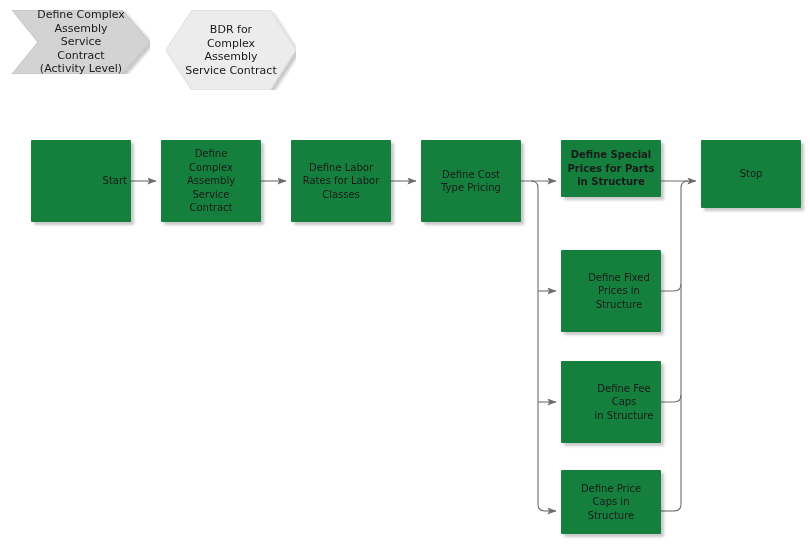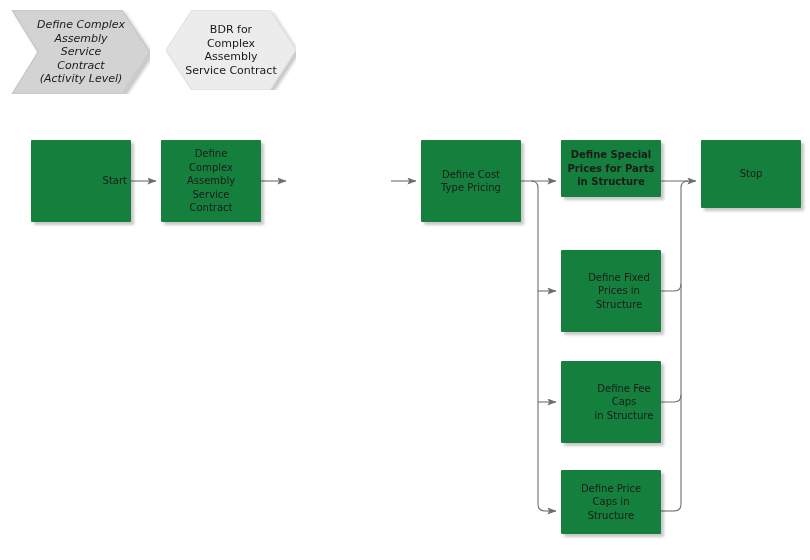--- a/index.html
+++ b/index.html
@@ -105,21 +105,21 @@
       <path d="M545,511 L556,511" marker-end="url(#arrowhead)"></path>
 
       <path d="M661,181 L696,181" marker-end="url(#arrowhead)"></path>
       <path d="M688,181 Q681,181 681,188 L681,504 Q681,511 674,511"></path>
       <path d="M661,291 L674,291 Q681,291 681,284"></path>
       <path d="M661,402 L674,402 Q681,402 681,395"></path>
       <path d="M661,511 L674,511"></path>
     </g>
   </svg>
 
-  <div class="chevron-shape" style="left:12px; top:10px; width:138px; height:84px;font-style:italic;">
+  <div class="chevron-shape" style="left:12px; top:10px; width:138px; height:64px;">
     <svg class="shape-bg" viewBox="0 0 138 80" preserveAspectRatio="none">
       <path d="M0,0 L110,0 L138,40 L110,80 L0,80 L26,40 Z" fill="#d3d3d3" stroke="#c0c0c0" stroke-width="1" filter="url(#nodeshadow)"></path>
     </svg>
     <span class="label">Define Complex
 Assembly
 Service
 Contract
 (Activity Level)</span>
   </div>
 
@@ -138,20 +138,25 @@
   </div>
 
   <div class="node proc" style="left:161px; top:140px; width:100px; height:82px;">
     <span class="label">Define
 Complex
 Assembly
 Service
 Contract</span>
   </div>
 
+  <div class="node proc" style="left:291px; top:140px; width:100px; height:82px;">
+    <span class="label">Define Labor
+Rates for Labor
+Classes</span>
+  </div>
 
   <div class="node proc" style="left:421px; top:140px; width:100px; height:82px;">
     <span class="label">Define Cost
 Type Pricing</span>
   </div>
 
   <div class="node proc" style="left:561px; top:140px; width:100px; height:57px;font-weight:bold;">
     <span class="label">Define Special
 Prices for Parts
 in Structure</span>

